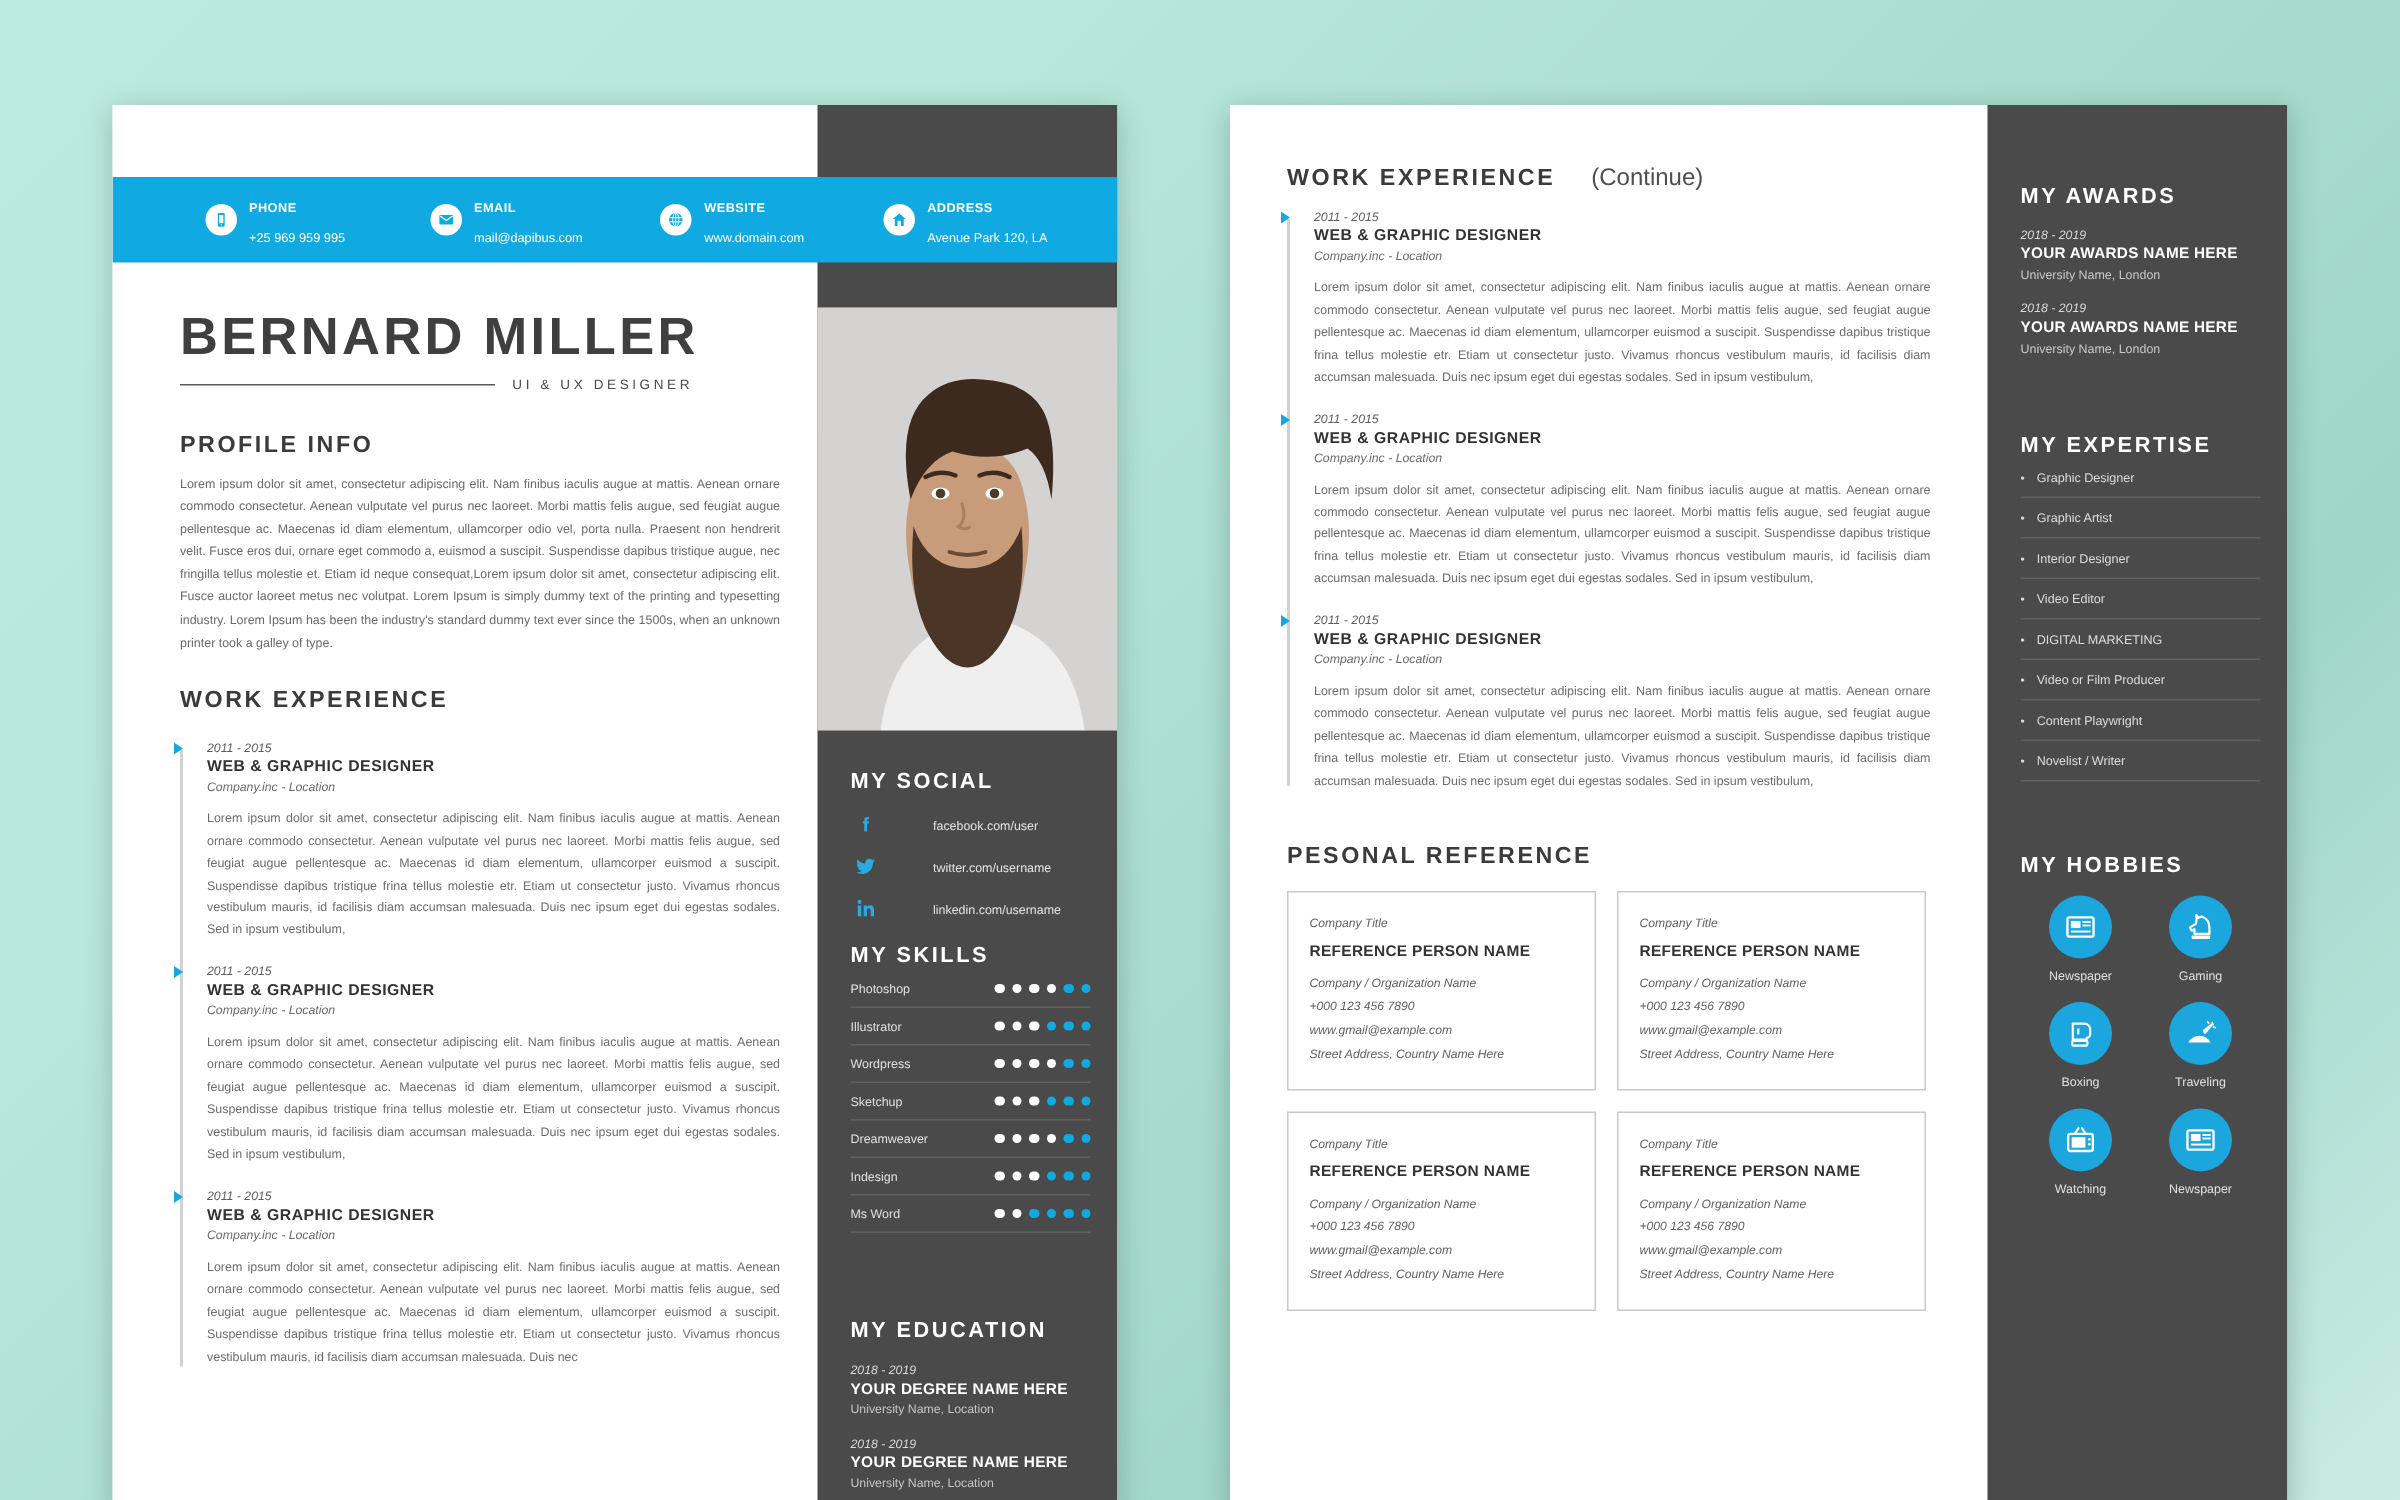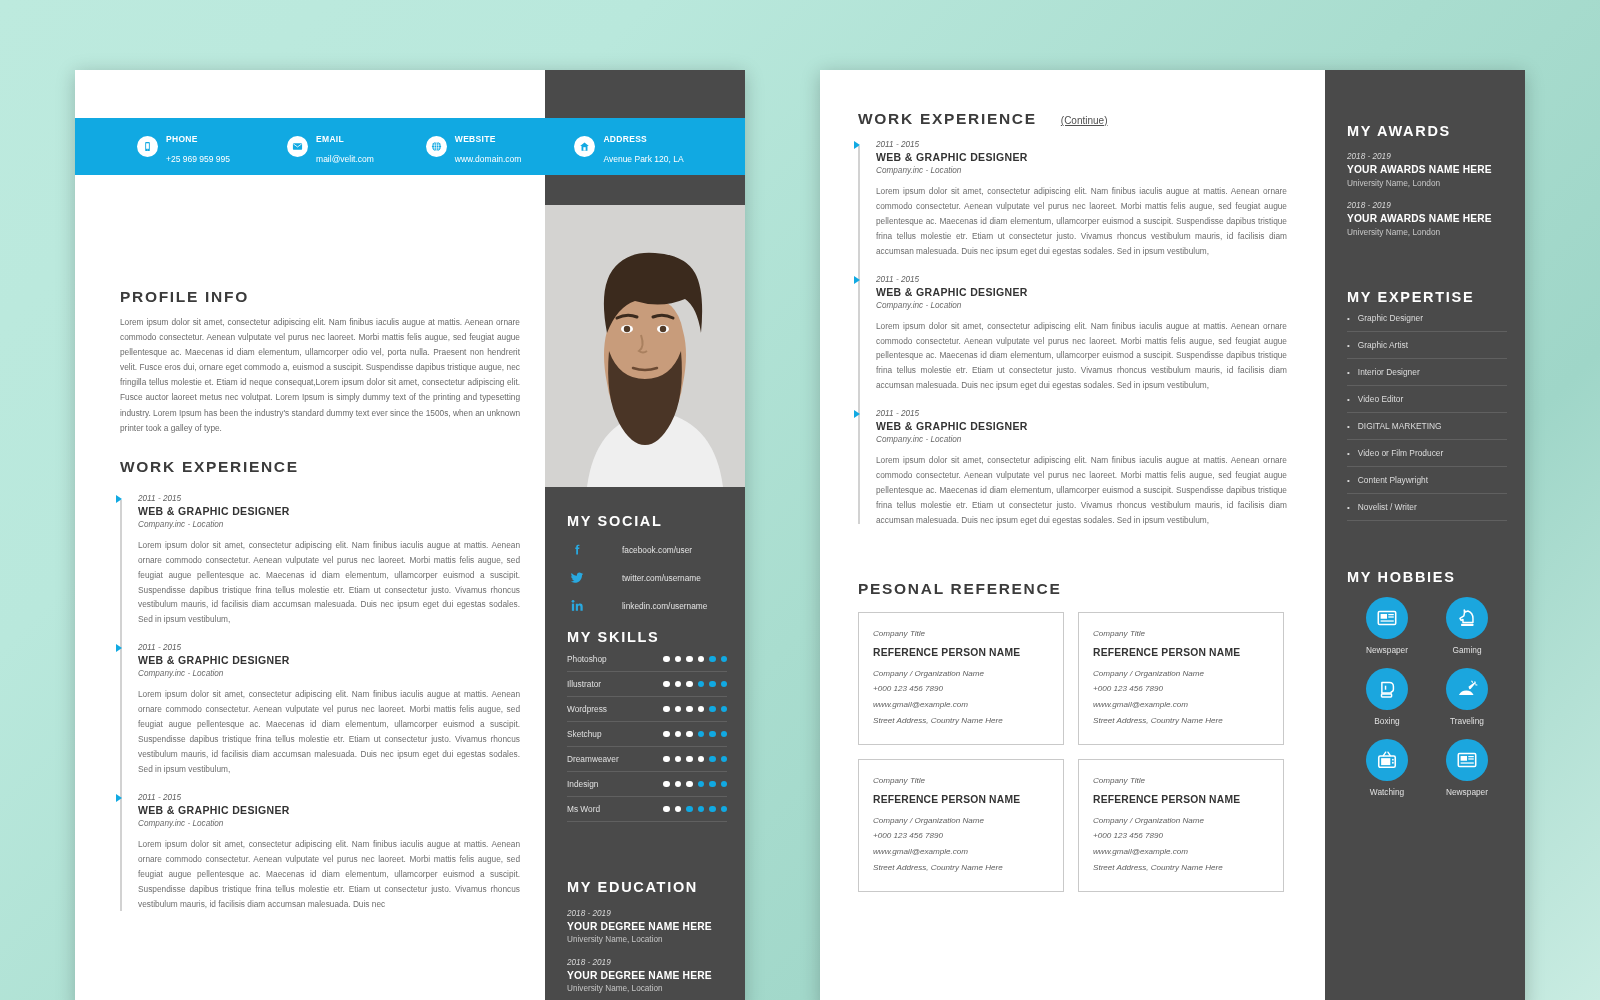--- a/index.html
+++ b/index.html
@@ -73,22 +73,22 @@
   .edu { margin-top:14px; }
   .edu-yr { font-size:8.2px; font-style:italic; color:#d8d8d8; }
   .edu-deg { font-size:10.3px; font-weight:bold; color:#fff; margin-top:3px; letter-spacing:.2px; }
   .edu-uni { font-size:8.2px; color:#c6c6c6; margin-top:3px; }
 
   
   .p2-main { width:505px; height:100%; background:#fff; position:relative; padding:40px 38px 0 38px; }
   .p2-side { width:200px; height:100%; background:#4a4a4a; position:relative; }
 
   .p2-head { display:flex; align-items:baseline; }
-  .cont { font-size:10px; color:#4f4f4f; margin-left:24px;text-decoration:underline; }
-  .ref-h { font-size:15.5px; font-weight:bold; color:#3b3b3b; letter-spacing:1.7px; margin-top:52px; }
+  .cont { font-size:16px; color:#4f4f4f; margin-left:24px; }
+  .ref-h { font-size:15.5px; font-weight:bold; color:#3b3b3b; letter-spacing:1.7px; margin-top:34px; }
   .ref-grid { display:flex; flex-wrap:wrap; gap:14px; margin-top:14px; }
   .ref-card { width:206px; border:1px solid #c9c9c9; padding:13px 14px 15px 14px; }
   .rf { font-size:8.1px; font-style:italic; color:#5f5f5f; line-height:1.95; }
   .rf-name { font-size:10.3px; font-weight:bold; font-style:normal; color:#333; letter-spacing:.2px; margin:1px 0 3px; }
 
   .exp-list2 { position:relative; padding-left:18px; margin-top:12px; }
   .exp-list2:before { content:""; position:absolute; left:0; top:6px; bottom:4px; width:1.6px; background:#d2d2d2; }
 
   .aw { margin-top:13px; }
   .aw-yr { font-size:8.2px; font-style:italic; color:#d8d8d8; }
@@ -111,20 +111,27 @@
   
   .portrait { position:absolute; inset:0; }
 </style>
 </head>
 <body>
 
 <div class="page" id="page-one">
 
   <div class="p1-main">
 
+    <div class="name-block">
+      <div class="fullname">BERNARD MILLER</div>
+      <div class="title-row">
+        <div class="title-rule"></div>
+        <div class="job-title">UI &amp; UX DESIGNER</div>
+      </div>
+    </div>
 
     <div class="p1-body">
       <div class="sec-h">PROFILE INFO</div>
       <div class="para">Lorem ipsum dolor sit amet, consectetur adipiscing elit. Nam finibus iaculis augue at mattis. Aenean ornare commodo consectetur. Aenean vulputate vel purus nec laoreet. Morbi mattis felis augue, sed feugiat augue pellentesque ac. Maecenas id diam elementum, ullamcorper odio vel, porta nulla. Praesent non hendrerit velit. Fusce eros dui, ornare eget commodo a, euismod a suscipit. Suspendisse dapibus tristique augue, nec fringilla tellus molestie et. Etiam id neque consequat,Lorem ipsum dolor sit amet, consectetur adipiscing elit. Fusce auctor laoreet metus nec volutpat. Lorem Ipsum is simply dummy text of the printing and typesetting industry. Lorem Ipsum has been the industry's standard dummy text ever since the 1500s, when an unknown printer took a galley of type.</div>
 
       <div style="margin-top:22px;">
         <div class="sec-h">WORK EXPERIENCE</div>
         <div class="exp-wrap" id="p1-exp">
             <div class="exp">
               <span class="arw"></span>
@@ -318,21 +325,21 @@
           </span>
           <span class="ctxt"><span class="lbl">PHONE</span><br><span class="val">+25 969 959 995</span></span>
         </div>
         <div class="contact c2">
           <span class="cicon">
             <svg viewBox="0 0 24 24">
               <rect x="2" y="5" width="20" height="14" rx="1.5"></rect>
               <path d="M3 6.5l9 6.5 9-6.5" stroke="#fff" stroke-width="1.8" fill="none"></path>
             </svg>
           </span>
-          <span class="ctxt"><span class="lbl">EMAIL</span><br><span class="val">mail@velit.com</span></span>
+          <span class="ctxt"><span class="lbl">EMAIL</span><br><span class="val">mail@dapibus.com</span></span>
         </div>
         <div class="contact c3">
           <span class="cicon">
             <svg viewBox="0 0 24 24">
               <circle cx="12" cy="12" r="10"></circle>
               <ellipse cx="12" cy="12" rx="4.5" ry="10" fill="none" stroke="#fff" stroke-width="1.4"></ellipse>
               <path d="M2.4 9h19.2M2.4 15h19.2M12 2v20" stroke="#fff" stroke-width="1.4"></path>
             </svg>
           </span>
           <span class="ctxt"><span class="lbl">WEBSITE</span><br><span class="val">www.domain.com</span></span>

